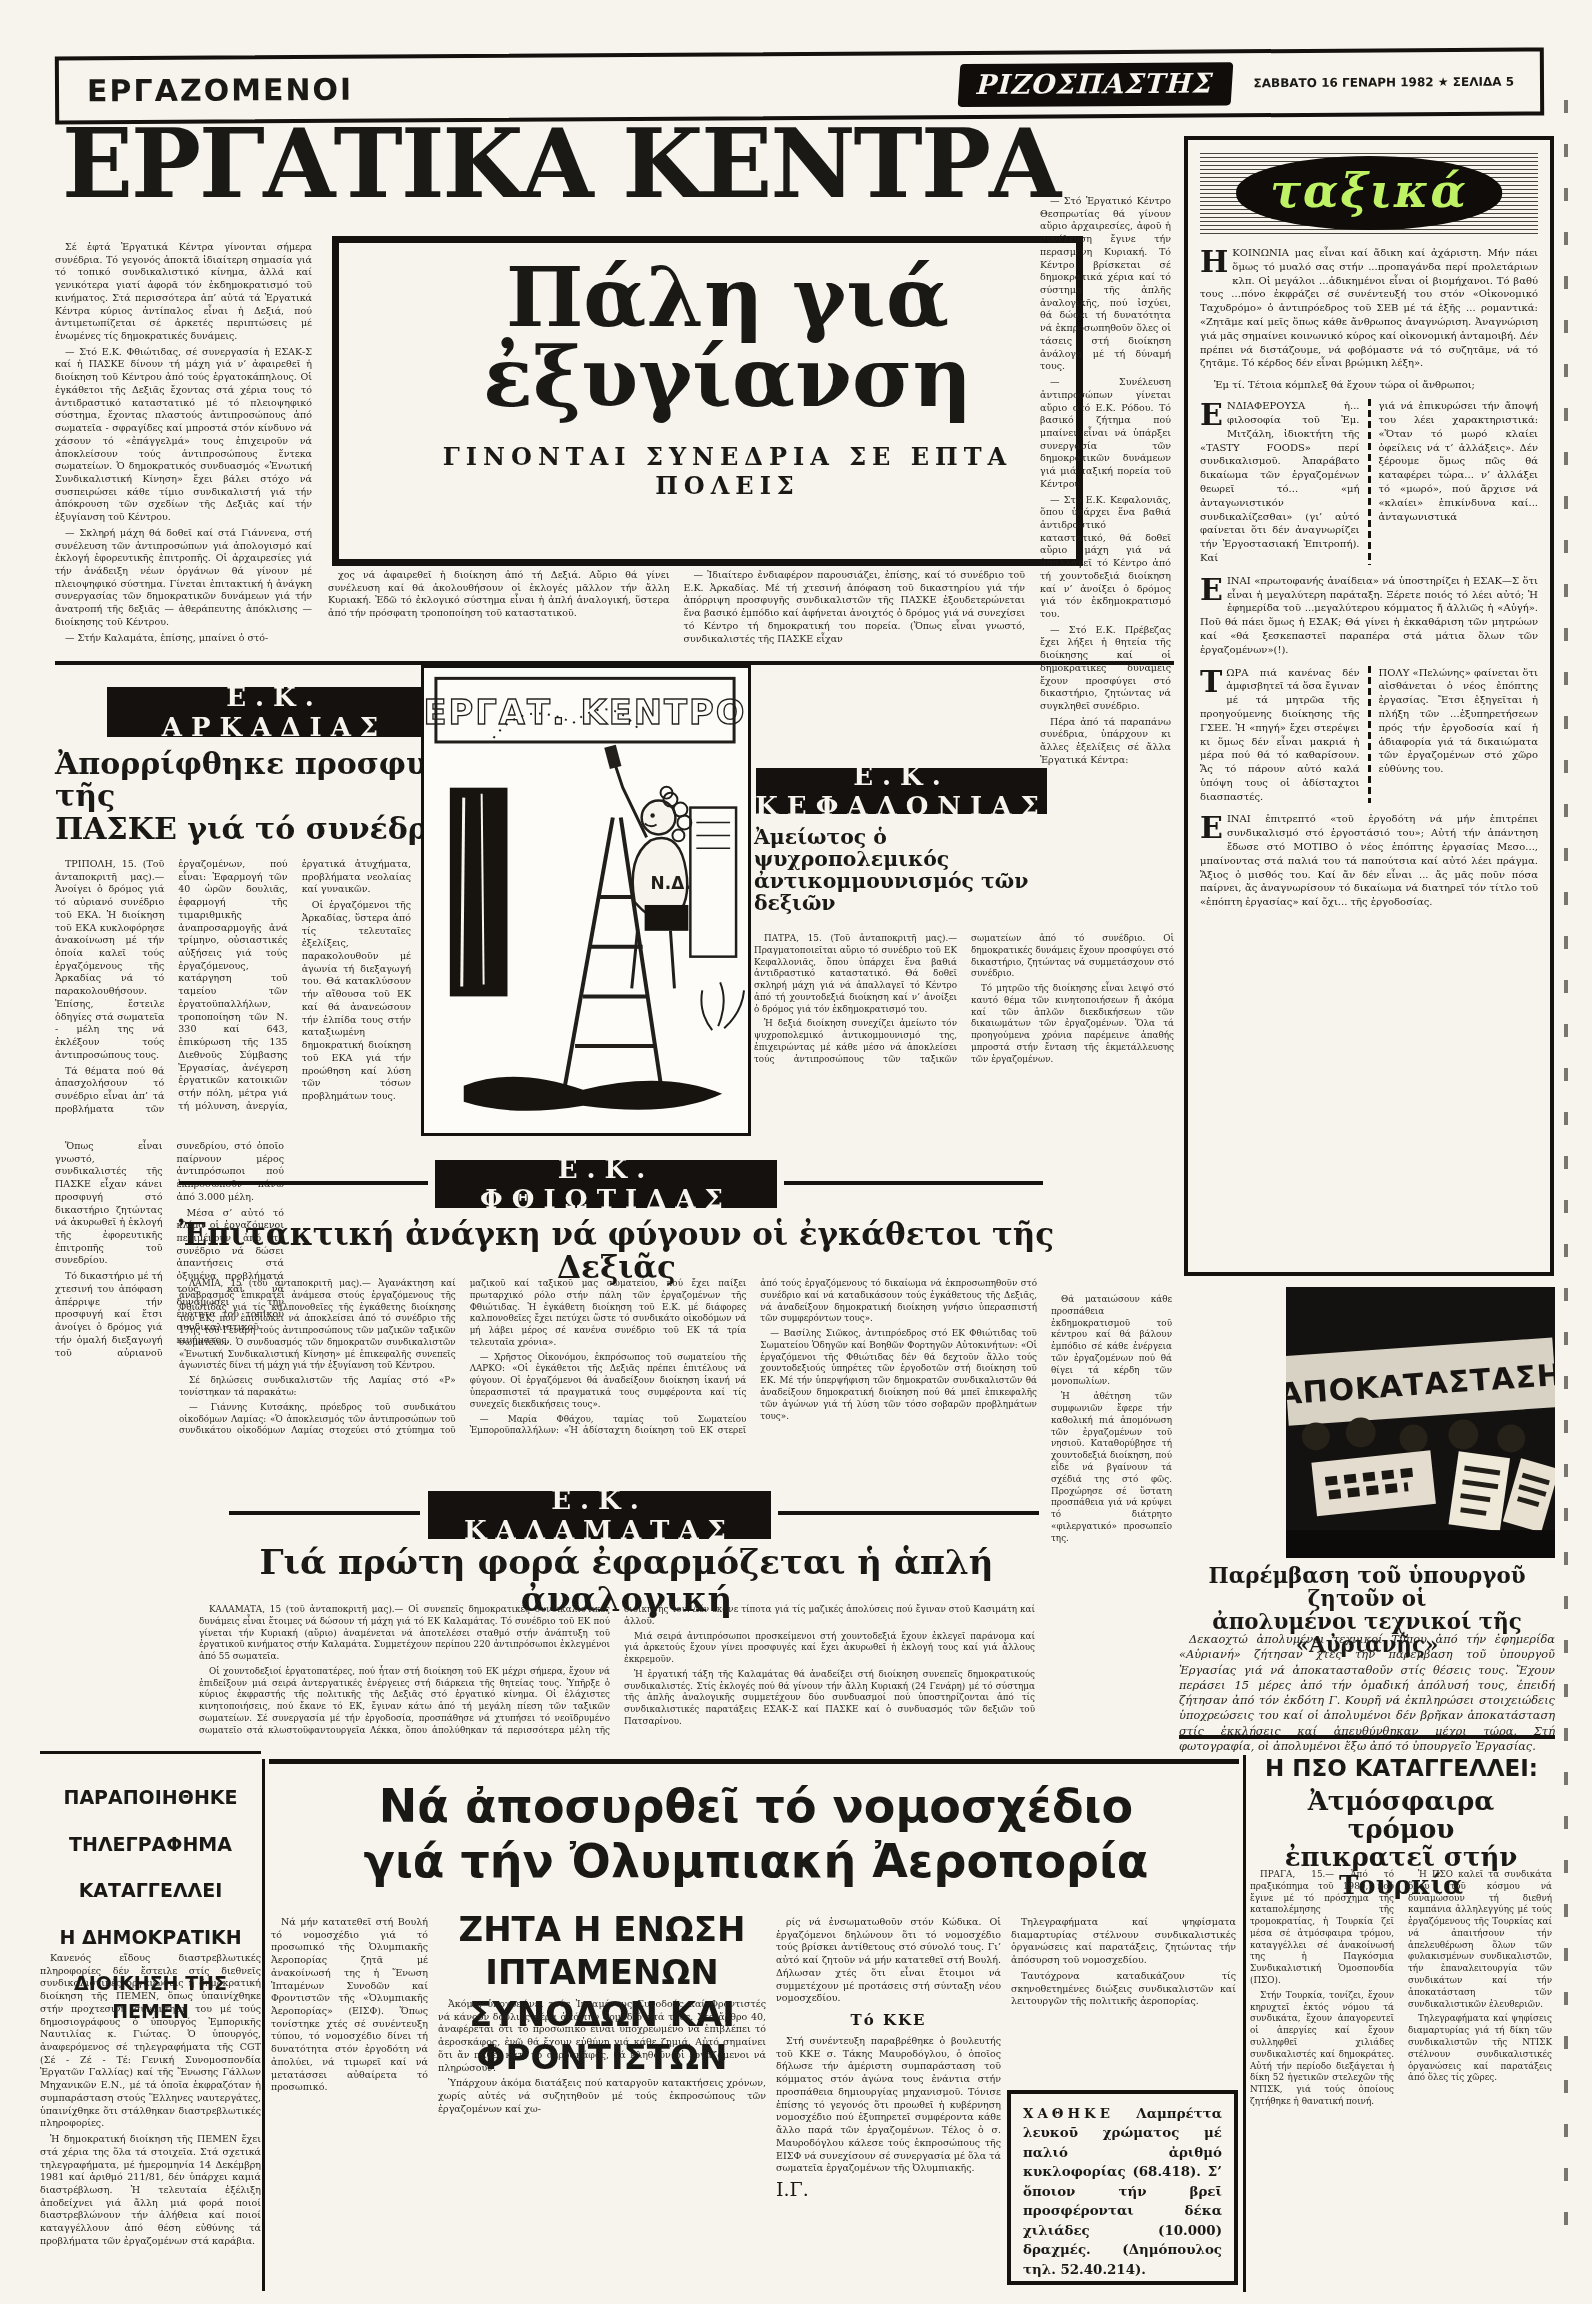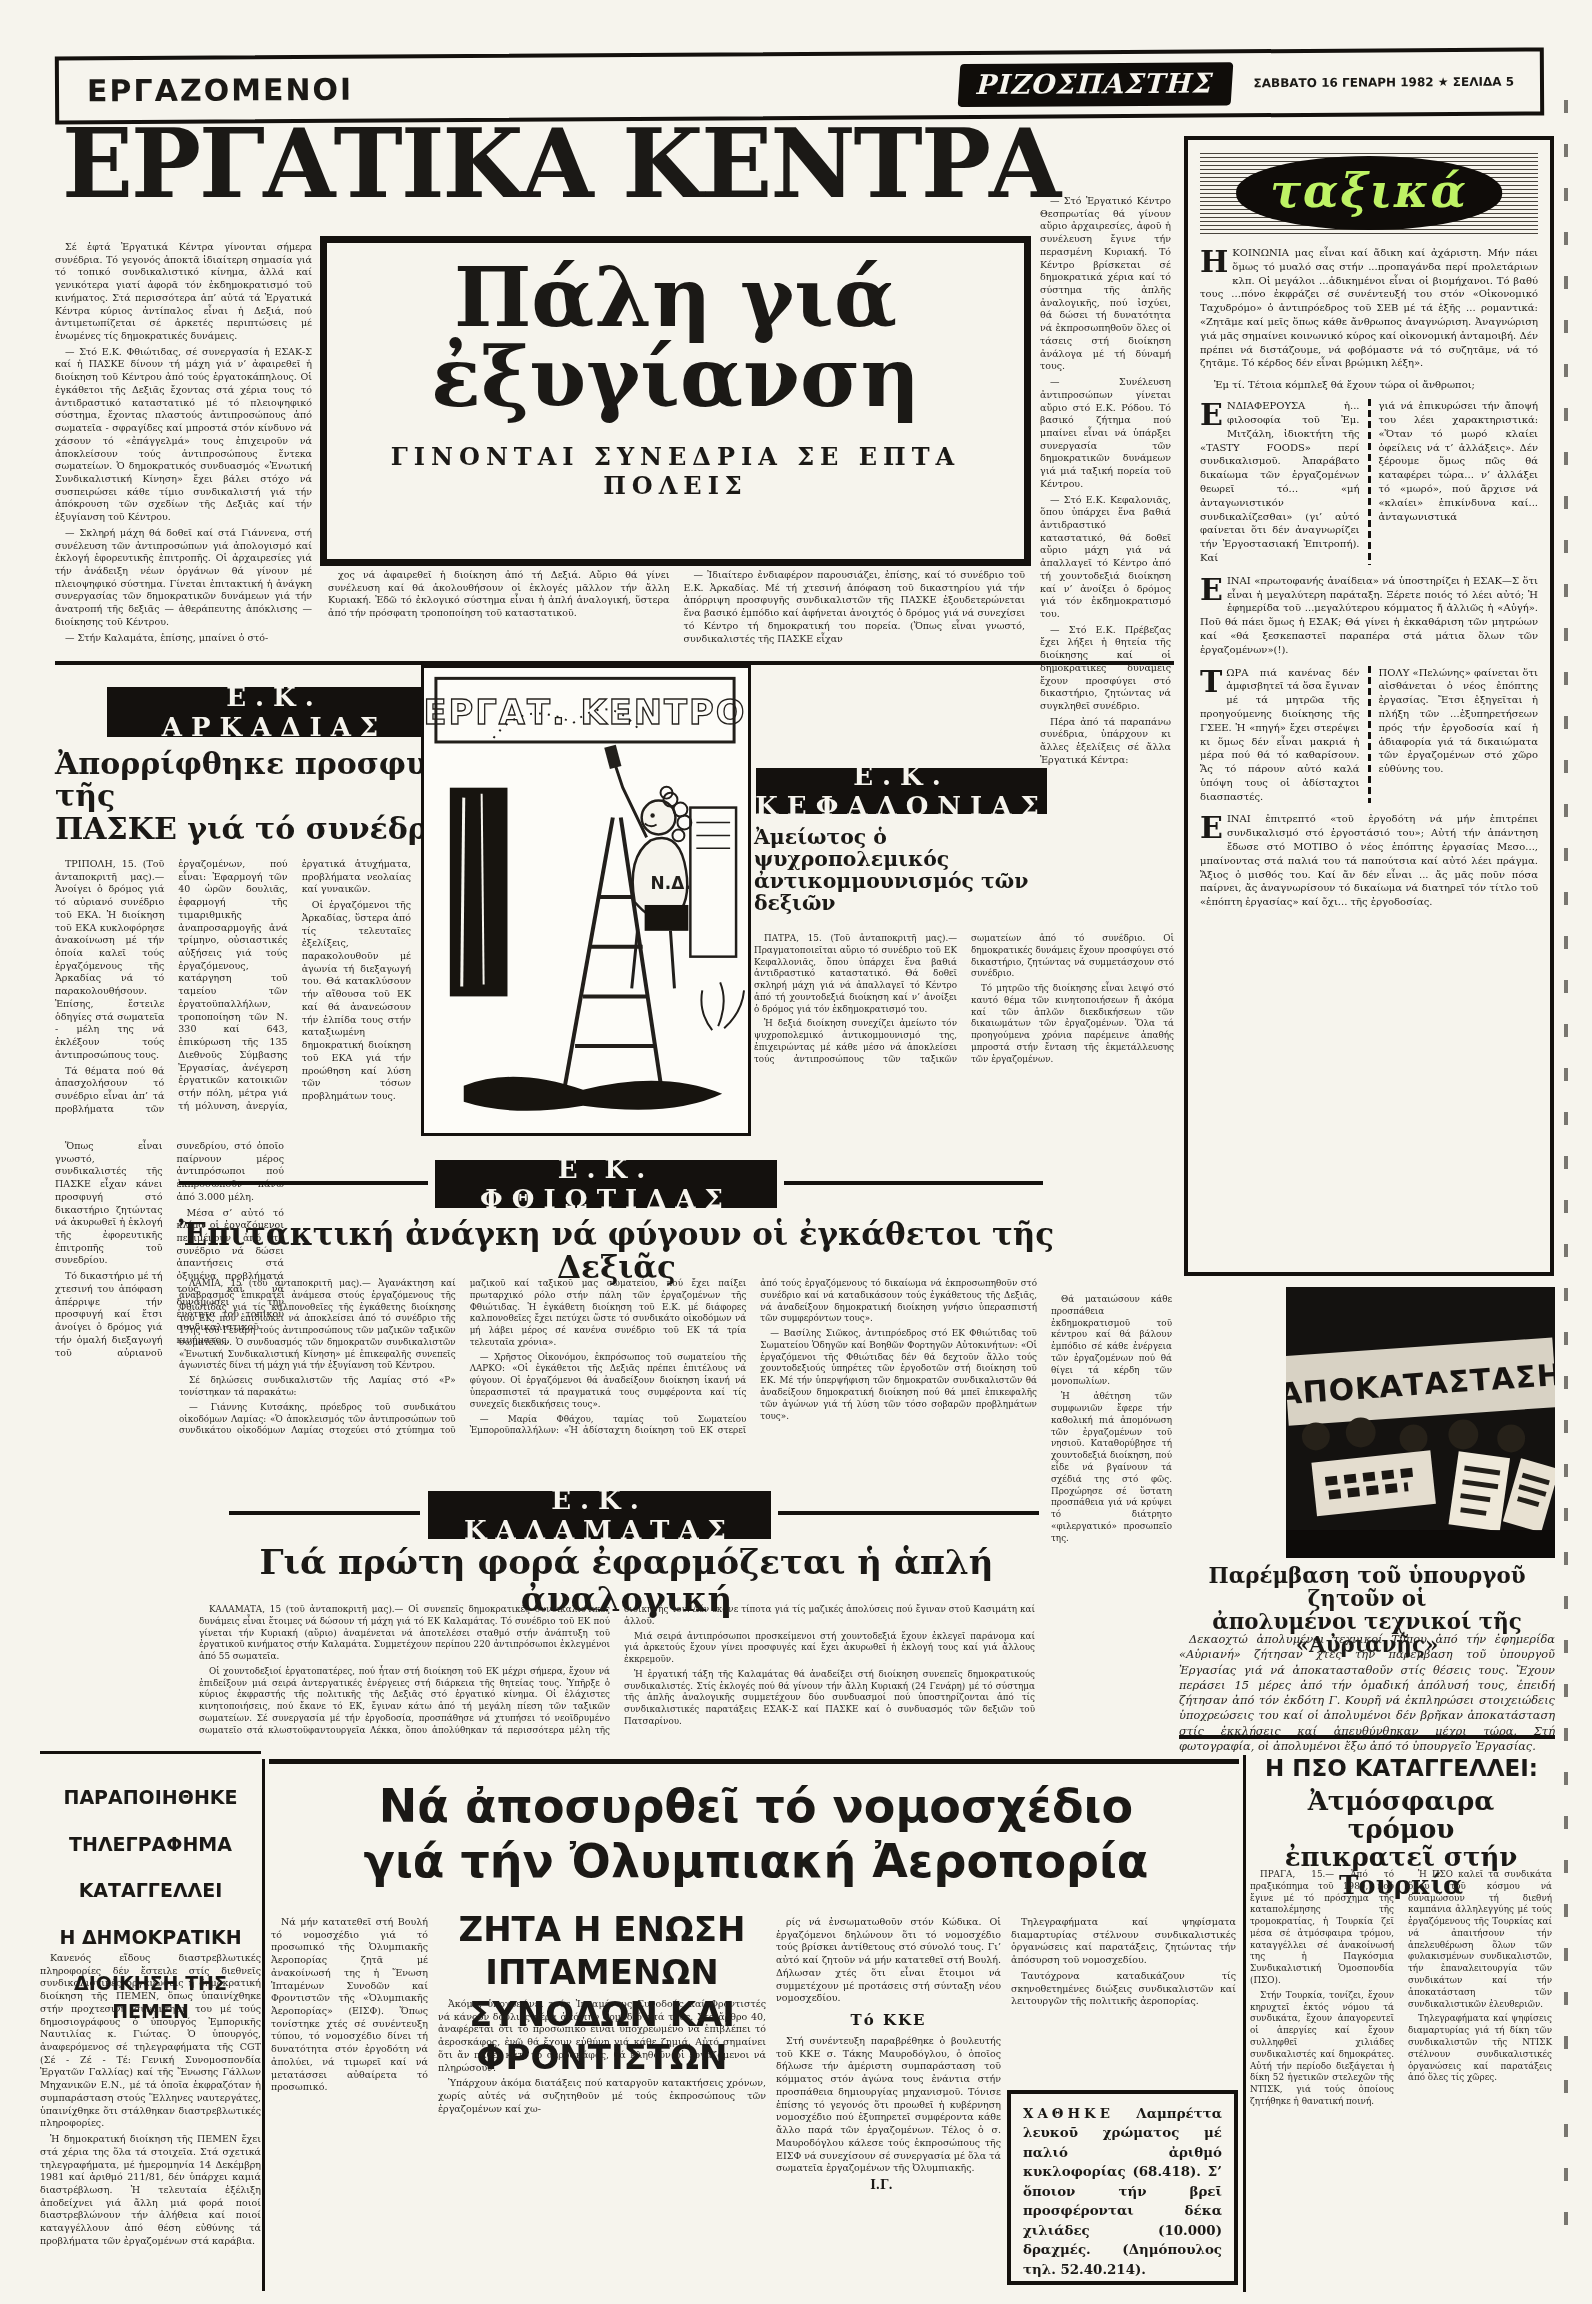--- a/index.html
+++ b/index.html
@@ -41,21 +41,21 @@
   .tax-cols{display:flex;margin:0 0 9px;}
   .tax-col{flex:1;font-size:10px;line-height:1.38;text-align:justify;}
   .tax-div{width:3px;margin:0 8px;background:repeating-linear-gradient(180deg,#14110e 0 7px,transparent 7px 11px);}
   .tax-sub{font-size:10px;margin:0 0 9px;text-indent:14px;}
   
   .pemen-title{font-family:"DejaVu Sans",sans-serif;font-weight:bold;font-size:19px;line-height:1.45;text-align:center;}
   
   .hl-sans{font-family:"DejaVu Sans",sans-serif;font-weight:bold;}
   .subhead{font-family:"DejaVu Sans",sans-serif;font-weight:bold;font-size:34px;line-height:1.25;text-align:center;}
   .kke-head{font-weight:bold;font-size:15px;text-align:center;letter-spacing:2px;margin:6px 0;}
-  .byline{text-align:center;font-weight:bold;font-size:12px;padding-right:14px;}
+  .byline{text-align:left;font-weight:normal;font-size:19px;padding-right:14px;}
   
   .lost-box{border:4px solid #14110e;padding:10px 12px;box-sizing:border-box;font-weight:bold;font-size:13.4px;
             line-height:1.45;text-align:justify;}
   .lost-box b{letter-spacing:4px;}
   .ital{font-style:italic;}
   .scan-dashes{background:repeating-linear-gradient(180deg,#35322c 0 13px,transparent 13px 44px);opacity:.65;}
   .frame{border:3px solid #14110e;background:#fdfcf8;}
 </style>
 </head>
 <body>
@@ -76,21 +76,21 @@
 
   <div class="abs hl-main" style="left:62px;top:107px;">ΕΡΓΑΤΙΚΑ ΚΕΝΤΡΑ</div>
 
   <div class="abs bt" style="left:55px;top:241px;width:257px;height:418px;">
       <p>Σέ ἑφτά Ἐργατικά Κέντρα γίνονται σήμερα συνέδρια. Τό γεγονός ἀποκτᾶ ἰδιαίτερη σημασία γιά τό τοπικό συνδικαλιστικό κίνημα, ἀλλά καί γενικότερα γιατί ἀφορᾶ τόν ἐκδημοκρατισμό τοῦ κινήματος. Στά περισσότερα ἀπ’ αὐτά τά Ἐργατικά Κέντρα κύριος ἀντίπαλος εἶναι ἡ Δεξιά, πού ἀντιμετωπίζεται σέ ἀρκετές περιπτώσεις μέ ἑνωμένες τίς δημοκρατικές δυνάμεις.</p>
       <p>— Στό Ε.Κ. Φθιώτιδας, σέ συνεργασία ἡ ΕΣΑΚ-Σ καί ἡ ΠΑΣΚΕ δίνουν τή μάχη γιά ν’ ἀφαιρεθεῖ ἡ διοίκηση τοῦ Κέντρου ἀπό τούς ἐργατοκάπηλους. Οἱ ἐγκάθετοι τῆς Δεξιᾶς ἔχοντας στά χέρια τους τό ἀντιδραστικό καταστατικό μέ τό πλειοψηφικό σύστημα, ἔχοντας πλαστούς ἀντιπροσώπους ἀπό σωματεῖα - σφραγίδες καί μπροστά στόν κίνδυνο νά χάσουν τό «ἐπάγγελμά» τους ἐπιχειροῦν νά ἀποκλείσουν τούς ἀντιπροσώπους ἕντεκα σωματείων. Ὁ δημοκρατικός συνδυασμός «Ἑνωτική Συνδικαλιστική Κίνηση» ἔχει βάλει στόχο νά συσπειρώσει κάθε τίμιο συνδικαλιστή γιά τήν ἀπόκρουση τῶν σχεδίων τῆς Δεξιᾶς καί τήν ἐξυγίανση τοῦ Κέντρου.</p>
       <p>— Σκληρή μάχη θά δοθεῖ καί στά Γιάννενα, στή συνέλευση τῶν ἀντιπροσώπων γιά ἀπολογισμό καί ἐκλογή ἐφορευτικῆς ἐπιτροπῆς. Οἱ ἀρχαιρεσίες γιά τήν ἀνάδειξη νέων ὀργάνων θά γίνουν μέ πλειοψηφικό σύστημα. Γίνεται ἐπιτακτική ἡ ἀνάγκη συνεργασίας τῶν δημοκρατικῶν δυνάμεων γιά τήν ἀνατροπή τῆς δεξιᾶς — ἀθεράπευτης ἀπόκλισης — διοίκησης τοῦ Κέντρου.</p>
       <p>— Στήν Καλαμάτα, ἐπίσης, μπαίνει ὁ στό-</p>
     </div>
 
-  <div class="abs paly-box" style="left:320px;top:236px;width:697px;height:316px;">
+  <div class="abs paly-box" style="left:332px;top:236px;width:697px;height:316px;padding-left:40px;">
     <div class="paly-title">
       <div>Πάλη γιά</div>
       <div>ἐξυγίανση</div>
     </div>
     <div class="paly-kicker">ΓΙΝΟΝΤΑΙ ΣΥΝΕΔΡΙΑ ΣΕ ΕΠΤΑ ΠΟΛΕΙΣ</div>
   </div>
 
   <div class="abs bt cols2" style="left:328px;top:569px;width:697px;height:90px;">
       <p>χος νά ἀφαιρεθεῖ ἡ διοίκηση ἀπό τή Δεξιά. Αὔριο θά γίνει συνέλευση καί θά ἀκολουθήσουν οἱ ἐκλογές μᾶλλον τήν ἄλλη Κυριακή. Ἐδῶ τό ἐκλογικό σύστημα εἶναι ἡ ἁπλή ἀναλογική, ὕστερα ἀπό τήν πρόσφατη τροποποίηση τοῦ καταστατικοῦ.</p>
       <p>— Ἰδιαίτερο ἐνδιαφέρον παρουσιάζει, ἐπίσης, καί τό συνέδριο τοῦ Ε.Κ. Ἀρκαδίας. Μέ τή χτεσινή ἀπόφαση τοῦ δικαστηρίου γιά τήν ἀπόρριψη προσφυγῆς συνδικαλιστῶν τῆς ΠΑΣΚΕ ἐξουδετερώνεται ἕνα βασικό ἐμπόδιο καί ἀφήνεται ἀνοιχτός ὁ δρόμος γιά νά συνεχίσει τό Κέντρο τή δημοκρατική του πορεία. (Ὅπως εἶναι γνωστό, συνδικαλιστές τῆς ΠΑΣΚΕ εἶχαν</p>

